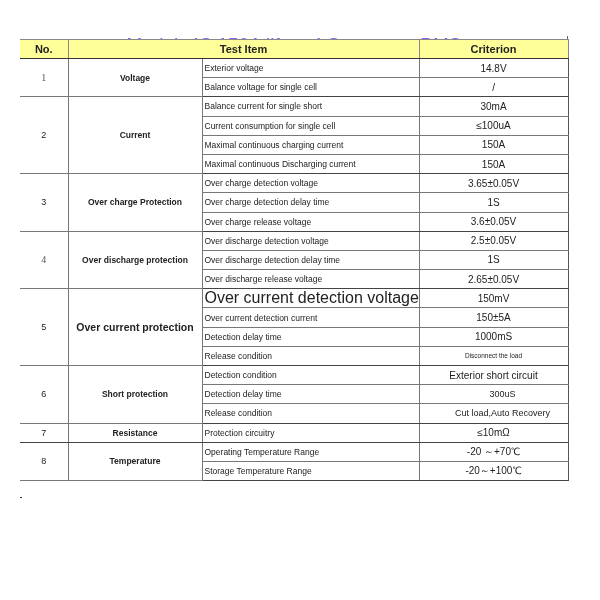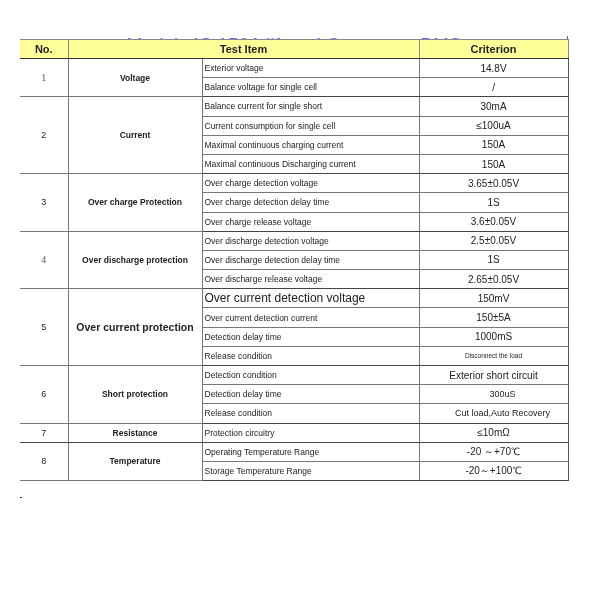--- a/index.html
+++ b/index.html
@@ -18,21 +18,21 @@
                     border-top: 1px solid #888; border-bottom: 1.5px solid #333;
                     border-left: 1px solid #888; border-right: 1px solid #888; padding: 0; }
     table.spec th:first-child { border-left: none; }
     table.spec td { font-size: 8.5px; height: 18.2px; padding: 0 2px; border: 1px solid #777;
                     vertical-align: middle; white-space: nowrap; overflow: hidden; }
     table.spec td.no { text-align: center; border-left: none; font-size: 9px; }
     table.spec td.no.serif { font-family: "Liberation Serif", serif; color: #555; font-size: 10px; }
     table.spec td.cat { text-align: center; font-weight: bold; }
     table.spec td.cat.large { font-size: 10.5px; }
     table.spec td.sub { text-align: left; }
-    table.spec td.sub.large { font-size: 12px; }
+    table.spec td.sub.large { font-size: 16px; }
     table.spec td.crit { text-align: center; font-size: 10px; }
     table.spec td.crit.small { font-size: 6.5px; }
     table.spec td.crit.large { font-size: 9px; padding-left: 20px; }
     table.spec tr.group-end td { border-bottom: 1.5px solid #444; }
     table.spec td.crit { border-right: 1.5px solid #555; }
     .bottom-tick { position: absolute; left: 20px; top: 497px; width: 2px; height: 1px; background: #333; }
   </style>
 </head>
 <body>
 

